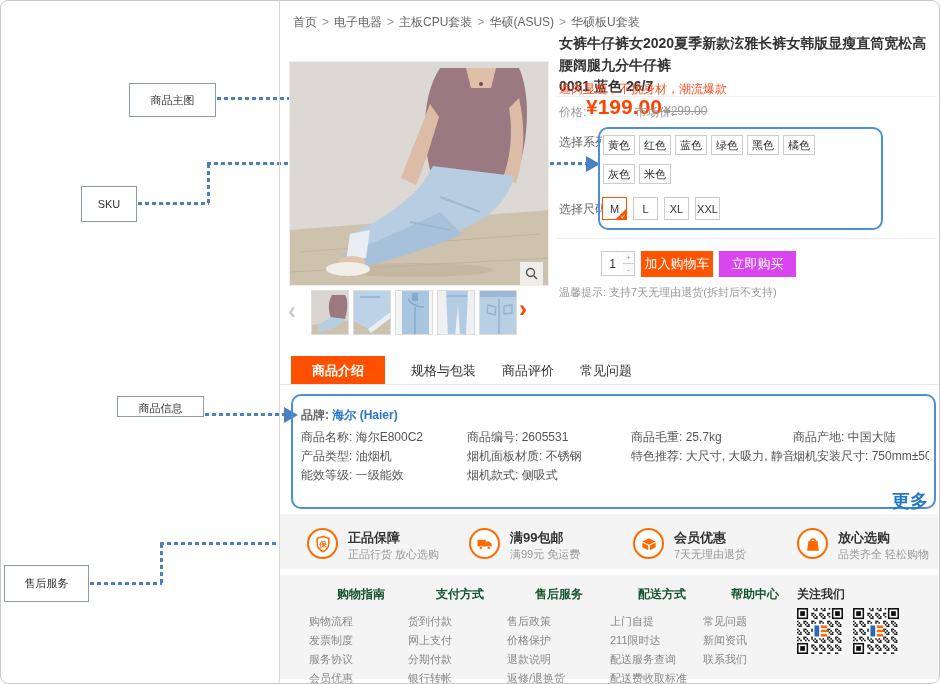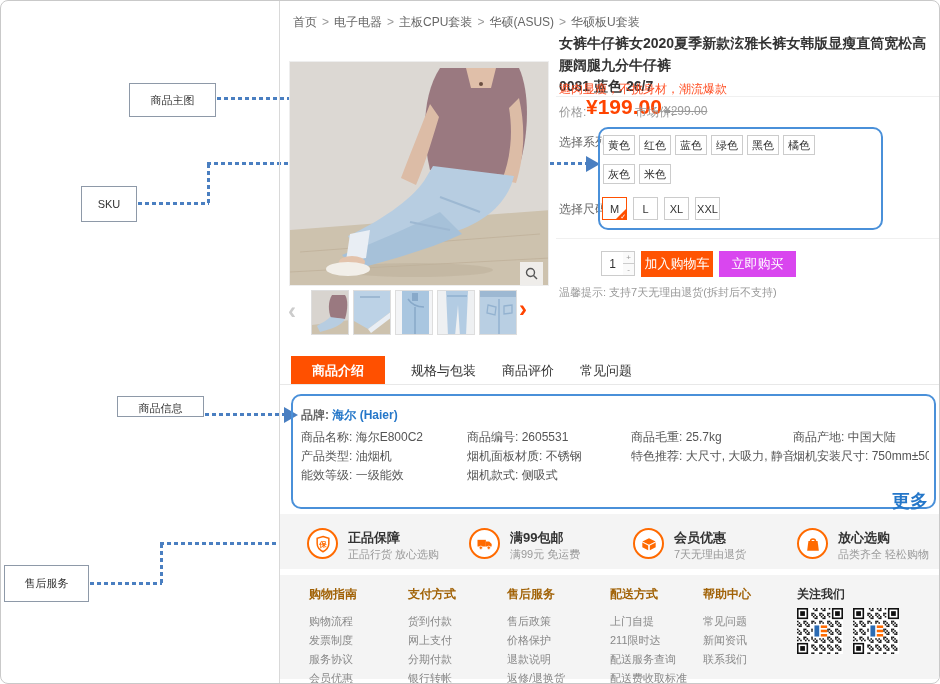--- a/index.html
+++ b/index.html
@@ -61,21 +61,21 @@
   .more{position:absolute;left:858px;top:488px;font-size:18px;color:#2577c9;font-weight:bold;cursor:pointer;margin-left:33px;}
   
   .strip{position:absolute;left:279px;top:513px;width:660px;height:55px;background:#f4f4f4;}
   .footerbg{position:absolute;left:279px;top:574px;width:660px;height:104px;background:#f4f4f4;}
   .service{position:absolute;top:520px;}
   .svc-circle{position:absolute;top:7px;left:0;width:31px;height:31px;border:2px solid #ff6a00;border-radius:50%;background:#fff;display:flex;align-items:center;justify-content:center;box-sizing:border-box;}
   .svc-title{position:absolute;left:41px;top:8px;font-size:13px;font-weight:bold;color:#333;white-space:nowrap;}
   .svc-desc{position:absolute;left:41px;top:26px;font-size:11px;color:#999;white-space:nowrap;}
   
   .fcol{position:absolute;top:585px;font-size:11px;color:#888;}
-  .fcol .ftitle{font-size:12px;font-weight:bold;color:#a16207;margin-bottom:9px;}
+  .fcol .ftitle{font-size:12px;font-weight:bold;color:#14532d;margin-bottom:9px;margin-left:28px;}
   .fcol div.item{height:19px;line-height:19px;cursor:pointer;white-space:nowrap;}
   .follow{position:absolute;left:796px;top:585px;}
   .follow .ftitle{font-size:12px;font-weight:bold;color:#333;}
   .qr{position:absolute;top:22px;width:46px;height:46px;background:#fff;}
   .qr svg{display:block;width:46px;height:46px;}
 </style>
 </head>
 <body>
 
 <div class="page" data-interactable="false">

